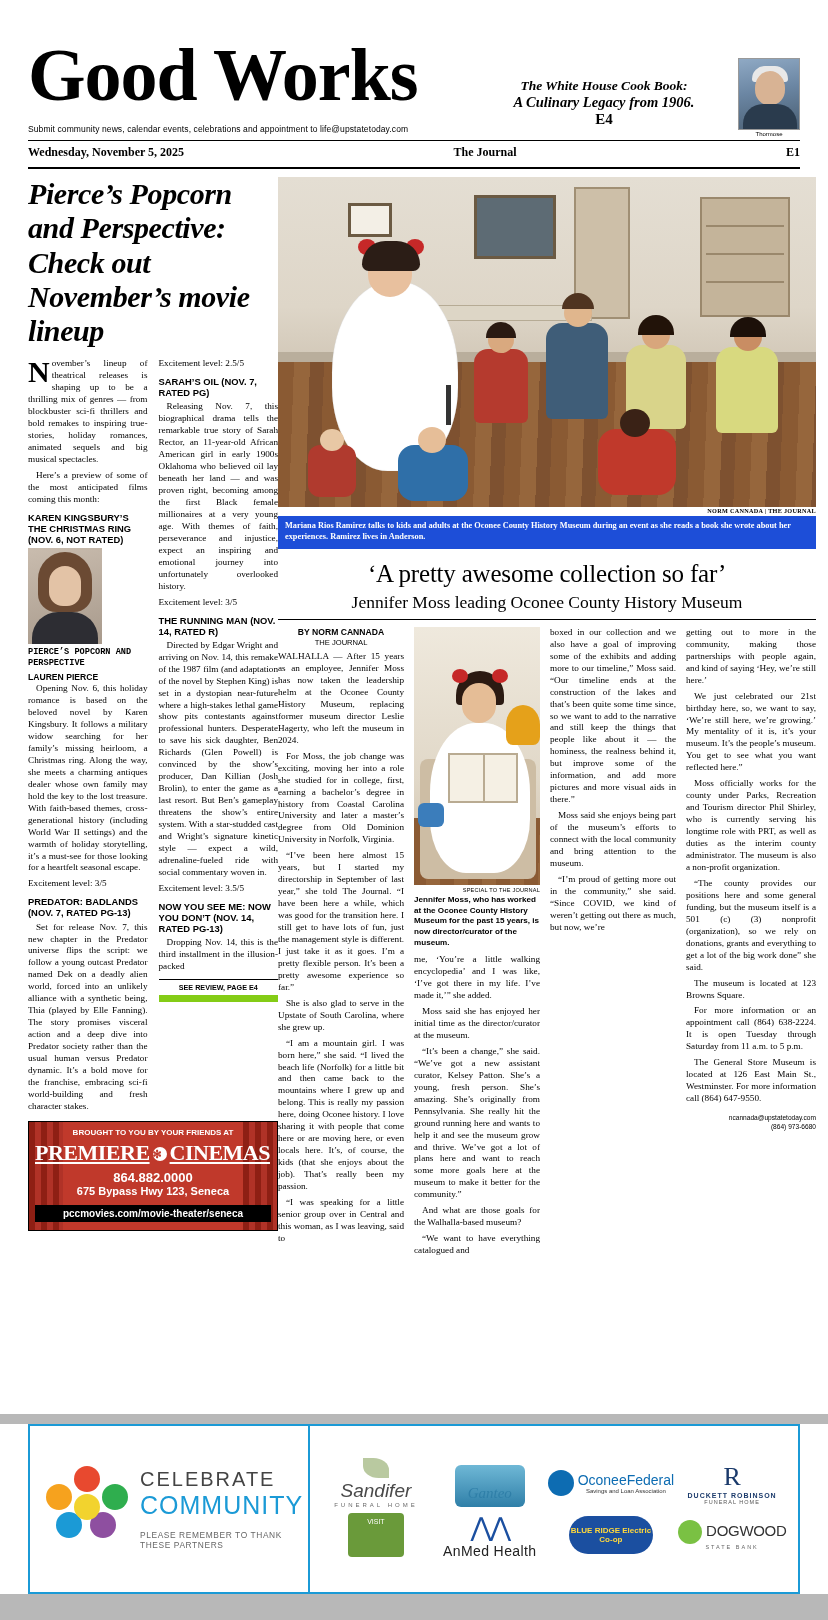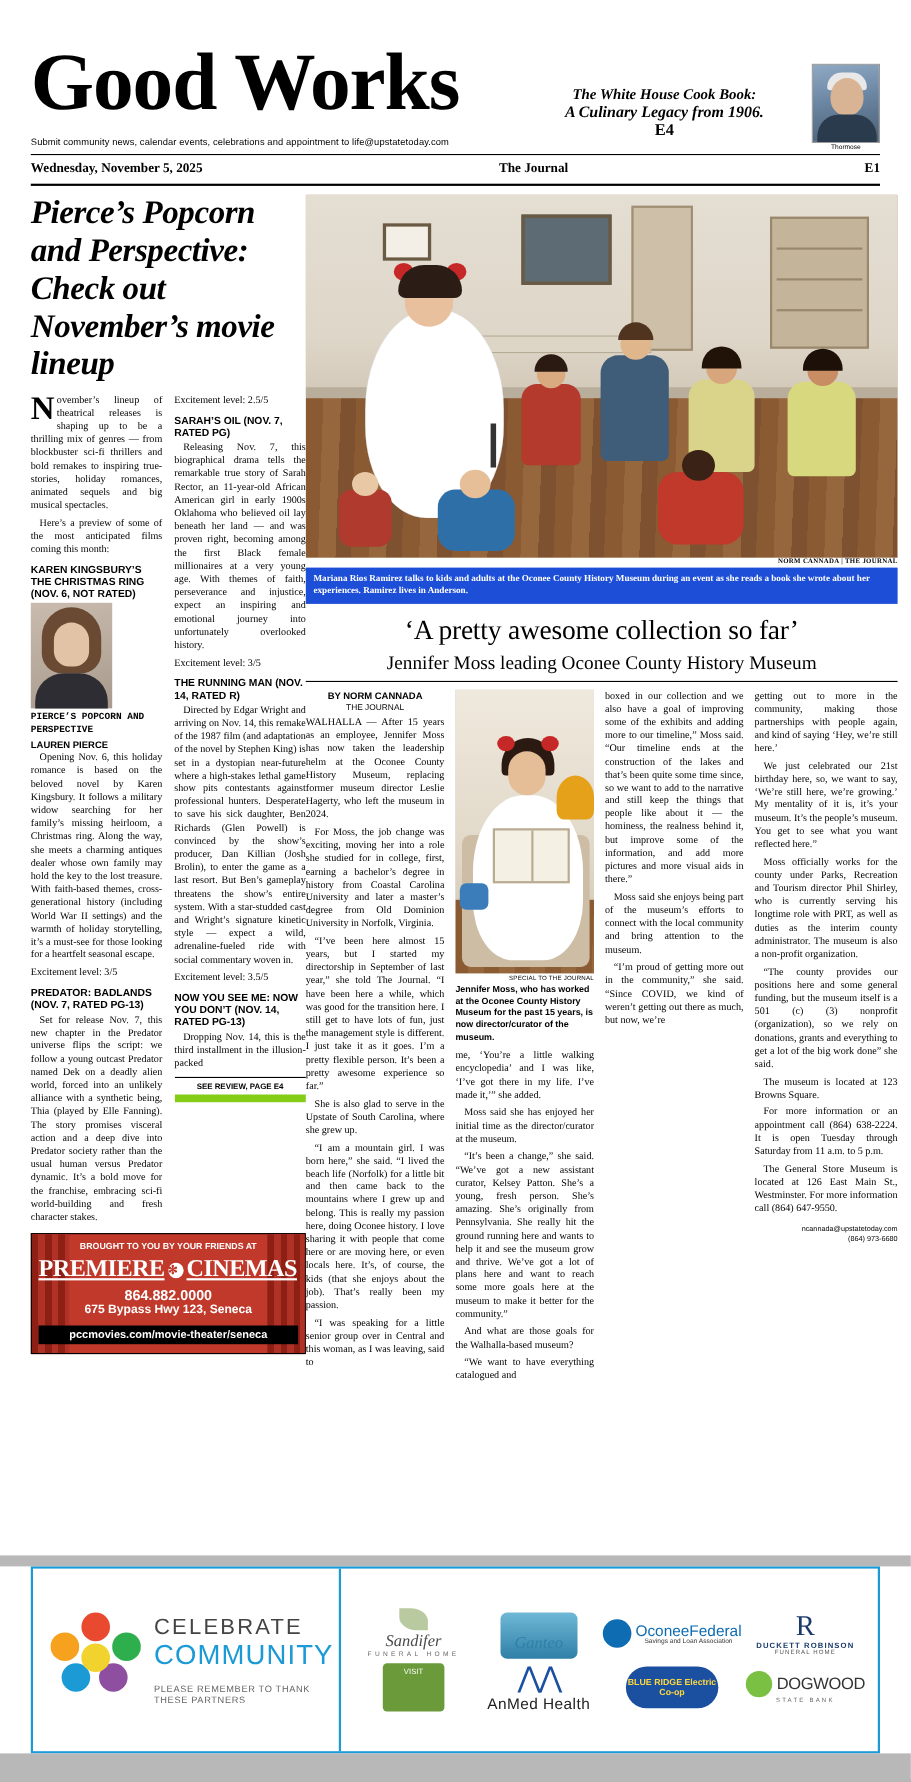--- a/index.html
+++ b/index.html
@@ -249,21 +249,21 @@
     width: 280px; height: 100%; display:flex; align-items:center; gap:10px;
     padding-left: 14px; border-right: 2px solid #1b9ad6;
   }
   .cc-dots { position: relative; width: 86px; height: 86px; flex: none; }
   .cc-dots span { position:absolute; width:26px;height:26px;border-radius:50%; }
   .cc-text .l1 { font-family:"Liberation Sans",sans-serif; font-size:20px; letter-spacing:2px; color:#444; }
   .cc-text .l2 { font-family:"Liberation Sans",sans-serif; font-size:25px; letter-spacing:1px; color:#1b9ad6; font-weight:400;}
   .cc-text .l3 { font-family:"Liberation Sans",sans-serif; font-size:8.4px; color:#666; margin-top:10px; letter-spacing:.6px;}
   .logos { flex:1; display:grid; grid-template-columns: repeat(4,1fr); grid-template-rows: 1fr 1fr; align-items:center; justify-items:center; padding: 6px 10px; gap:2px;}
   .logo-cell { text-align:center; font-family:"Liberation Sans",sans-serif; }
-  .lg-sandifer .n { font-family:Liberation Serif, serif; font-style:italic; font-size:15px; color:#4a4a4a;}
+  .lg-sandifer .n { font-family:Liberation Sans, sans-serif; font-style:italic; font-size:19px; color:#4a4a4a;}
   .lg-sandifer .s { font-size:6px; letter-spacing:3px; color:#6a6a6a;}
   .lg-sandifer .leaf { width:26px;height:20px;background:#b9c9a0;border-radius:0 60% 0 60%; margin:0 auto 2px;}
   .lg-ganteo .box { width:70px;height:42px;background:linear-gradient(180deg,#6fb8d6,#2f7fa8); border-radius:6px; margin:0 auto;}
   .lg-ganteo .n { font-family:"Liberation Serif",serif; font-style:italic; font-size:15px; color:#2f7fa8; margin-top:-22px; position:relative;}
   .lg-ocfed { display:flex; align-items:center; gap:4px;}
   .lg-ocfed .c { width:26px;height:26px;border-radius:50%;background:#0d6cb2;}
   .lg-ocfed .t1 { font-size:14px; color:#0d6cb2;}
   .lg-ocfed .t2 { font-size:6px; color:#333;}
   .lg-duckett .r { font-family:"Liberation Serif",serif; font-size:26px; color:#1b3a6b;}
   .lg-duckett .t1 { font-size:7px; letter-spacing:1px; color:#1b3a6b; font-weight:700;}

